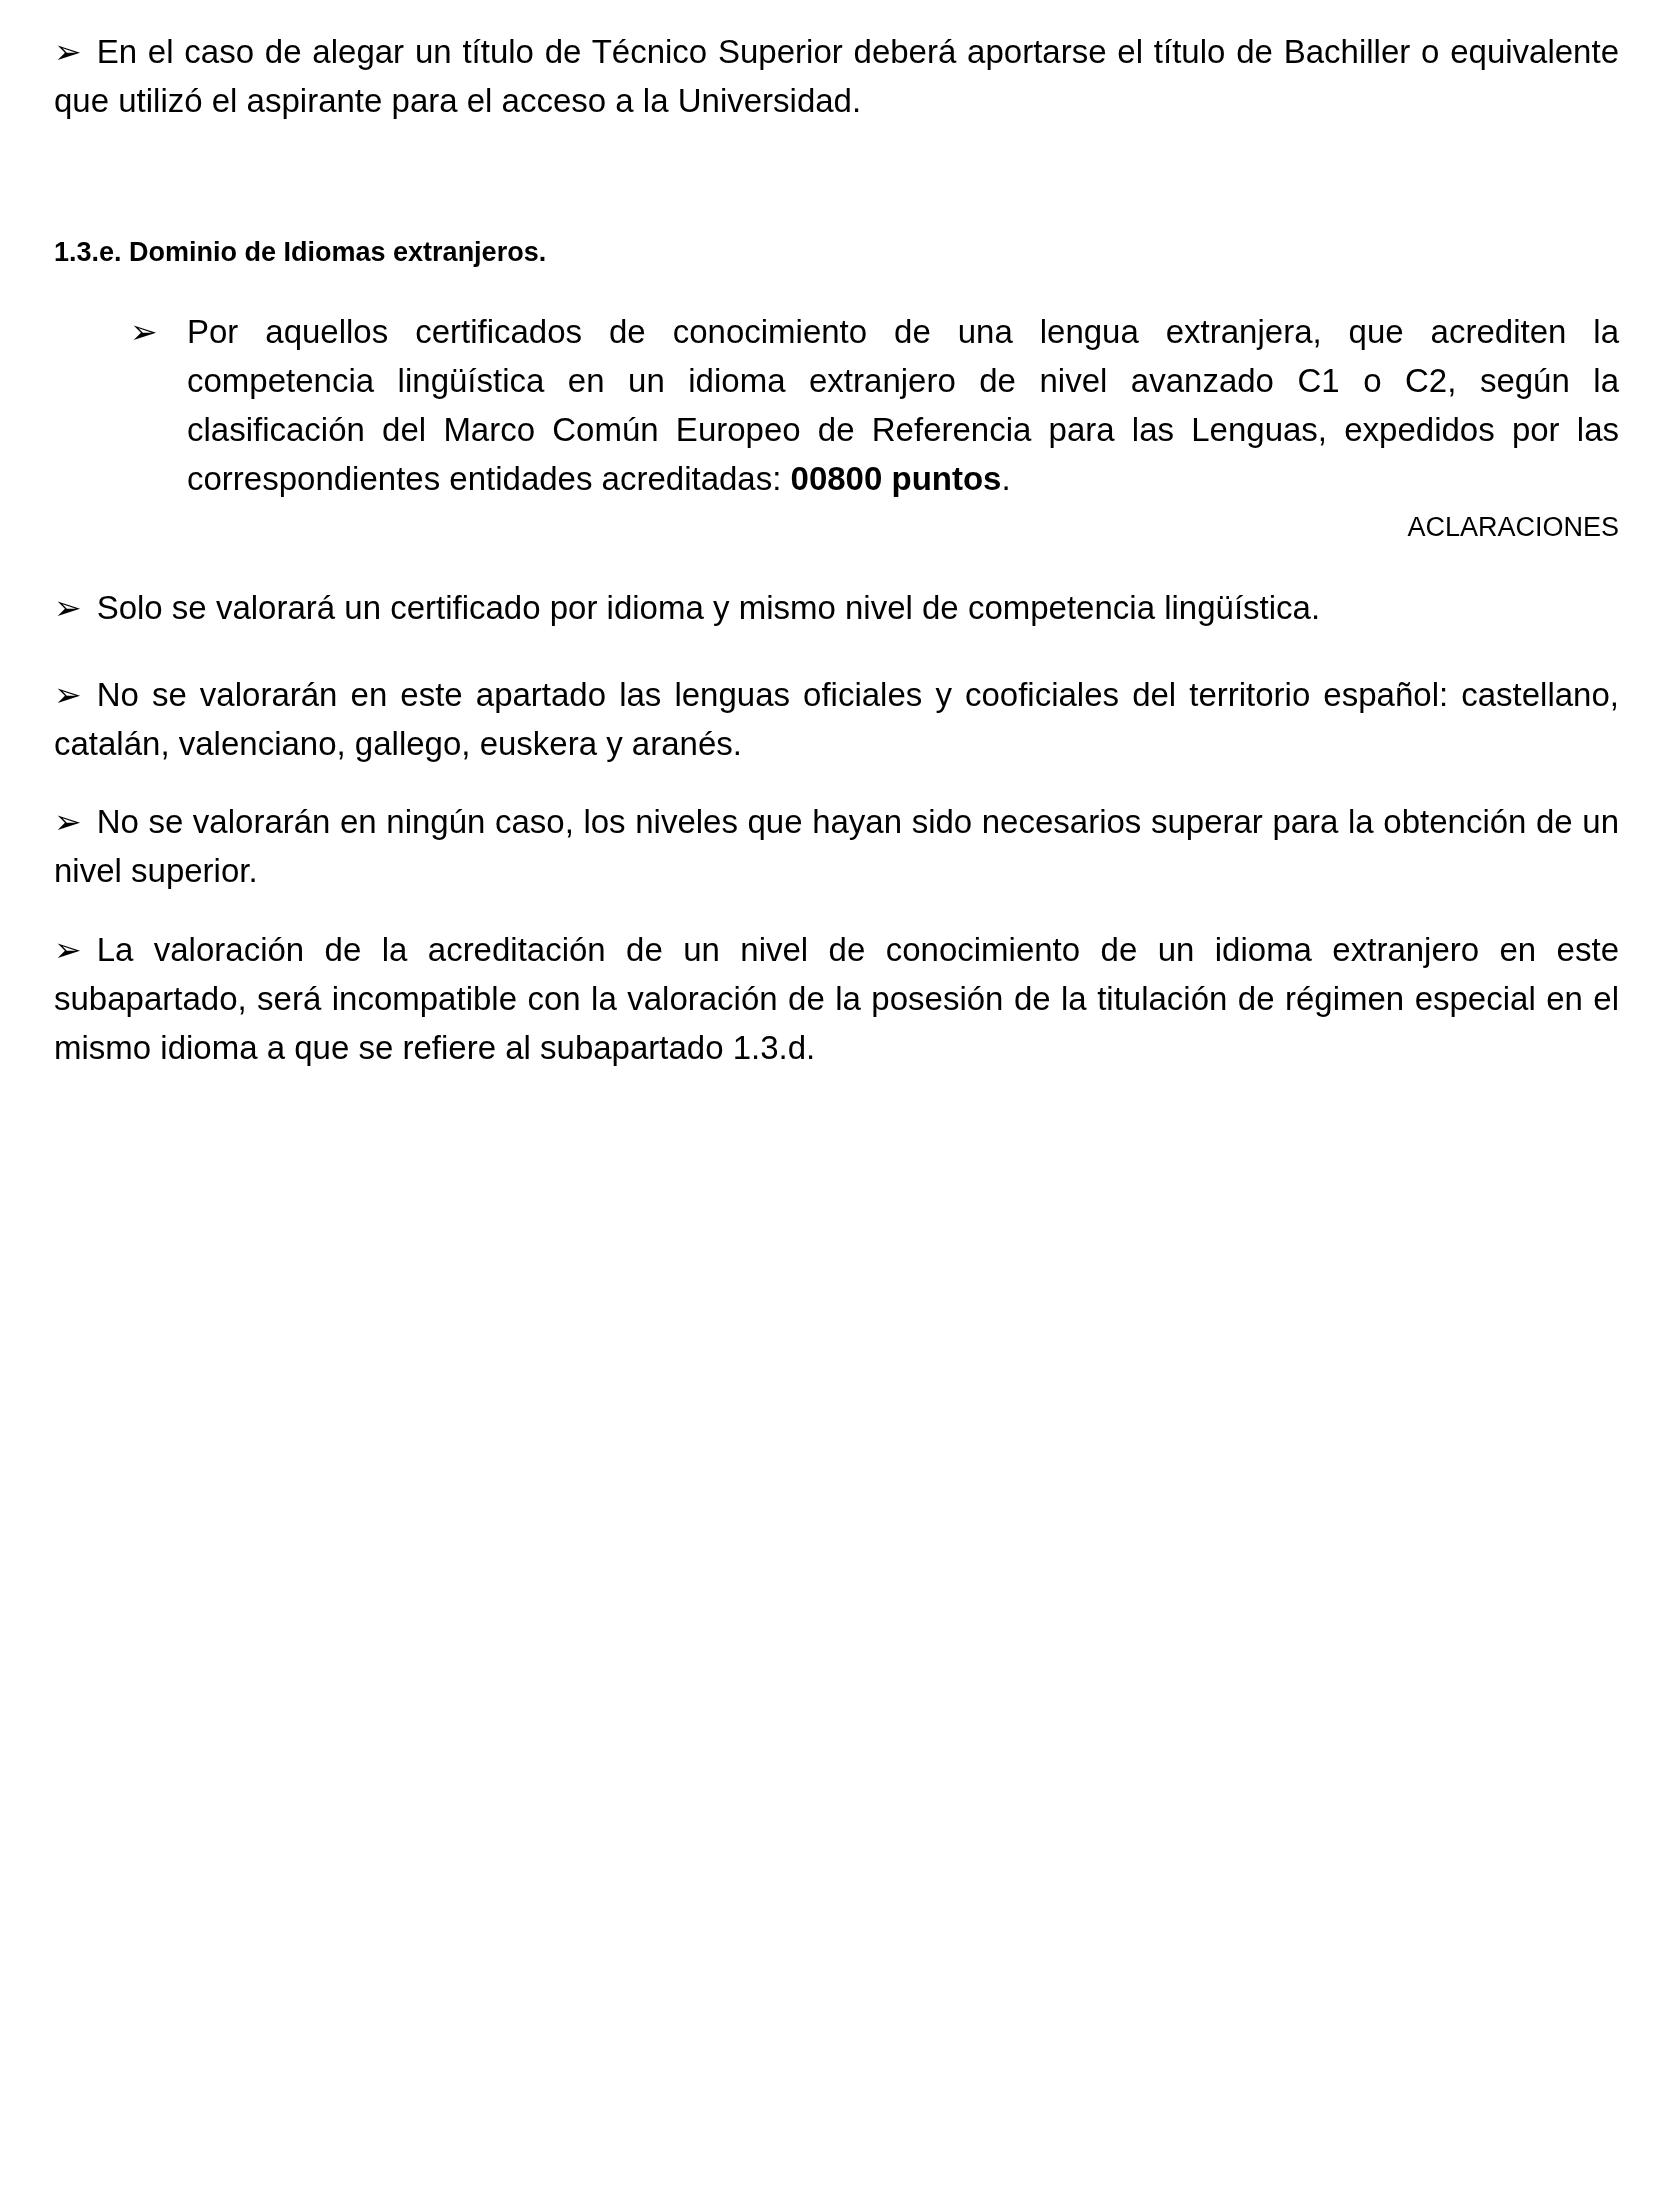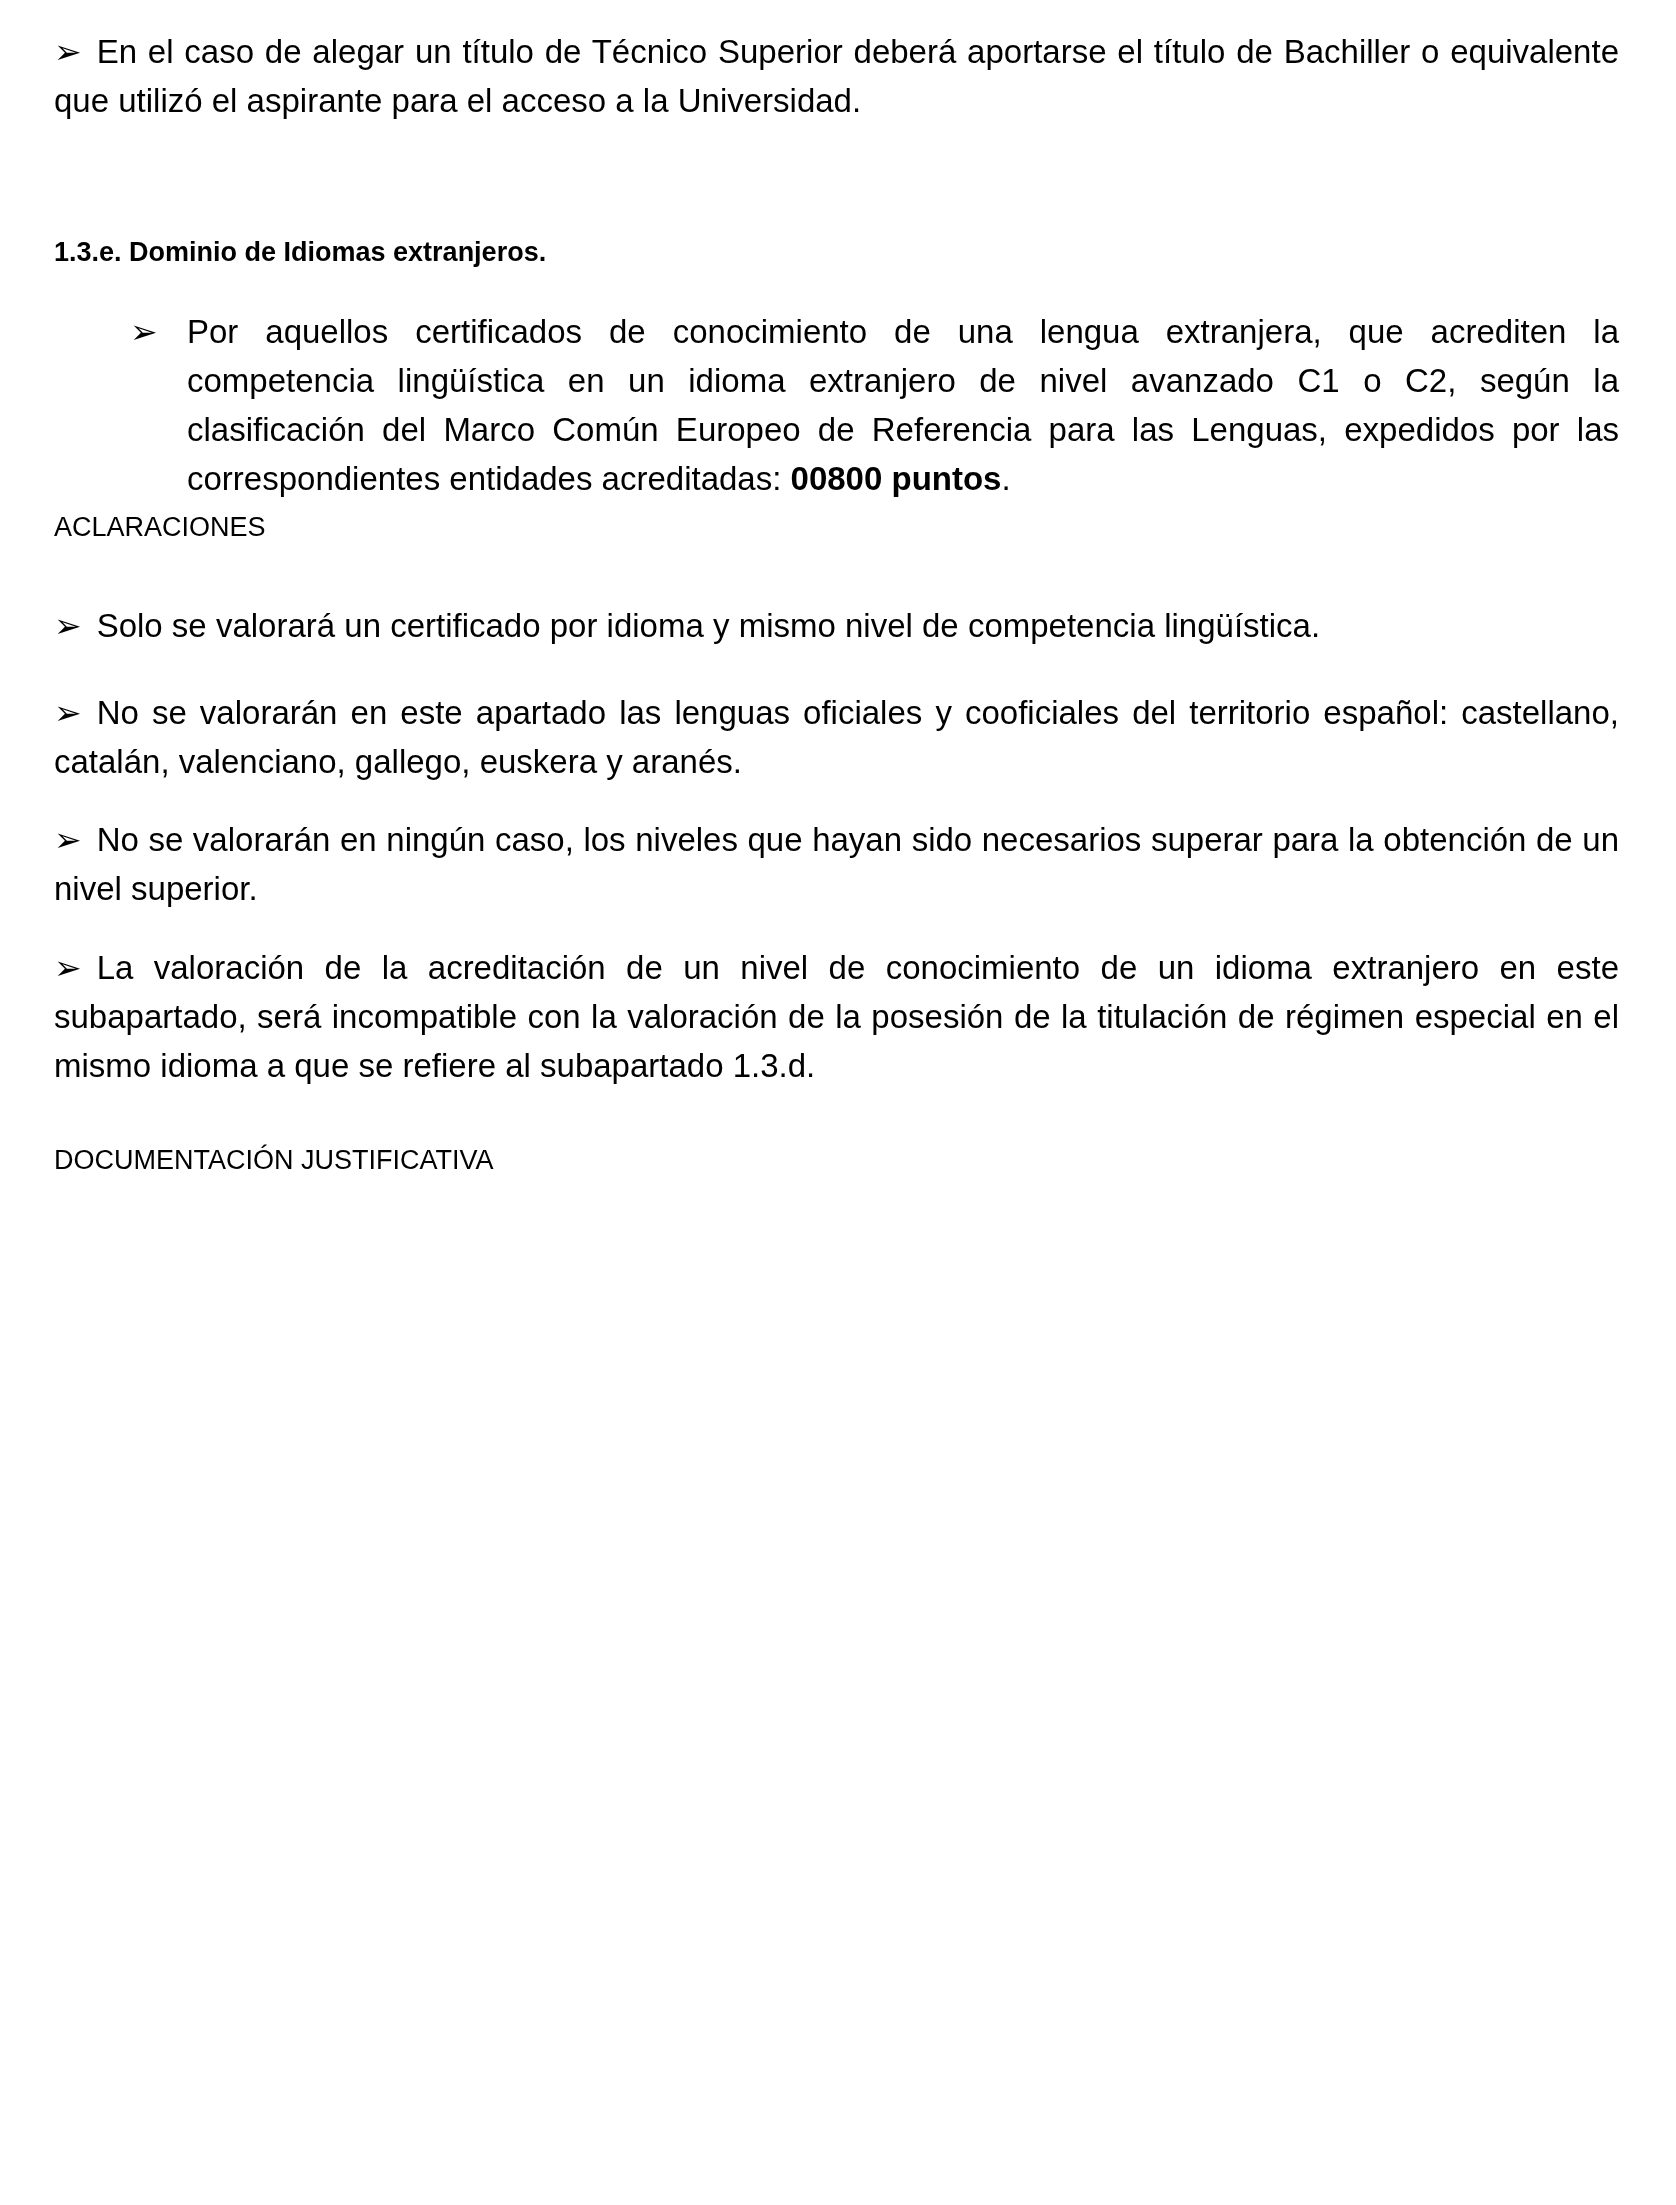--- a/index.html
+++ b/index.html
@@ -34,21 +34,21 @@
     line-height: 49px;
     font-weight: normal;
     text-align: left;
   }
   .heading.bold { font-weight: bold; }
 
   
   .intro          { margin-bottom: 103px; }
   .sec-heading    { margin-bottom: 29.5px;  }
   .cert-item      { margin-bottom: 45px;  }
-  .aclar-heading  { margin-bottom: 49px;  }
+  .aclar-heading  { margin-bottom: 31px; text-align: right;  }
   .aclar-1        { margin-bottom: 26.4px;  }
   .aclar-2        { margin-bottom: 38px;  }
   .aclar-3        { margin-bottom: 29.5px;  }
   .aclar-4        { margin-bottom: 30px;  }
   .aclar-5        { margin-bottom: 46px;  }
   .doc-heading    { margin-bottom: 34px;  }
 
   
   .list-item {
     position: relative;
@@ -80,17 +80,16 @@
 
 
   <p class="para aclar-2"><span class="marker">➢</span><span>Solo se valorará un certificado por idioma y mismo nivel de competencia lingüística.</span></p>
 
   <p class="para aclar-3"><span class="marker">➢</span><span>No se valorarán en este apartado las lenguas oficiales y cooficiales del territorio español: castellano, catalán, valenciano, gallego, euskera y aranés.</span></p>
 
   <p class="para aclar-4"><span class="marker">➢</span><span>No se valorarán en ningún caso, los niveles que hayan sido necesarios superar para la obtención de un nivel superior.</span></p>
 
   <p class="para aclar-5"><span class="marker">➢</span><span>La valoración de la acreditación de un nivel de conocimiento de un idioma extranjero en este subapartado, será incompatible con la valoración de la posesión de la titulación de régimen especial en el mismo idioma a que se refiere al subapartado 1.3.d.</span></p>
 
-  <h2 class="heading doc-heading">DOCUMENTACIÓN JUSTIFICATIVA</h2>
 
 
 </div>
 
 
 </body></html>

